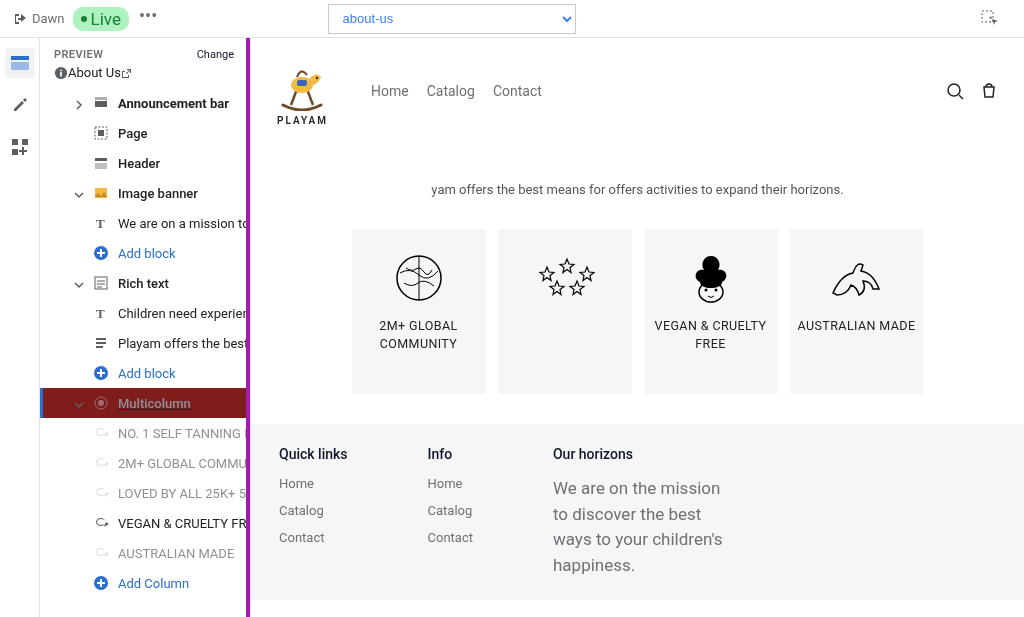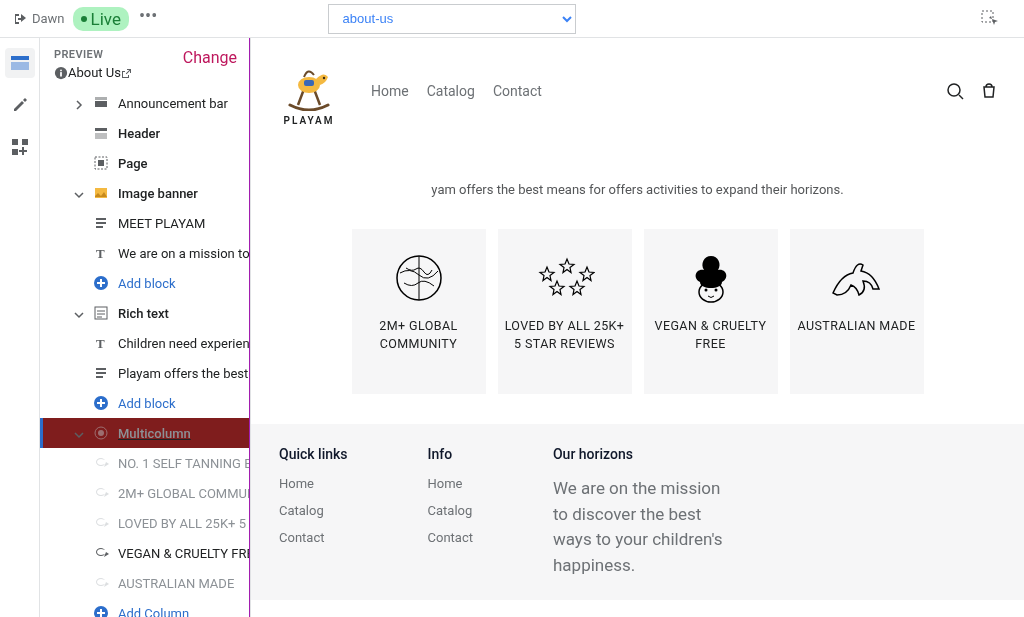--- a/index.html
+++ b/index.html
@@ -13,45 +13,45 @@
   .more-btn { margin-left: 10px; font-size: 18px; line-height: 10px; color: #6d7175; cursor: pointer; padding-bottom: 6px; }
   .page-select { margin-left: auto; margin-right: auto; width: 248px; }
   .page-select select { width: 100%; height: 30px; border: 1px solid #c9cccf; border-radius: 0; padding: 0 10px; background: #fff; font-size: 13px; color: #3b82f6; }
   .top-right-icon { width: 28px; height:28px; display:flex;align-items:center;justify-content:center; margin-right:10px;}
 
   .main { display:flex; height: calc(617px - 38px); }
   .rail { width: 40px; border-right: 1px solid #e1e3e5; display:flex; flex-direction: column; align-items: center; padding-top: 10px; gap: 12px; }
   .rail-item { width:30px;height:30px;border-radius:4px;display:flex;align-items:center;justify-content:center; }
   .rail-item.active { background:#f1f2f3; }
 
-  .sections-panel { width: 210px; border-right: 1px solid #a21caf; position: relative; overflow: hidden; }
+  .sections-panel { width: 210px; border-right: 4px solid #a21caf; position: relative; overflow: hidden; }
   .sections-inner { padding: 6px 0; }
   .preview-block { padding: 4px 14px 8px; position:relative; }
   .preview-label { font-size: 11px; color:#6d7175; font-weight:600; letter-spacing:0.4px;}
-  .change-link { position:absolute; right:12px; top:4px; font-size:16px; color:#be185d; cursor:pointer; }
+  .change-link { position:absolute; right:12px; top:4px; font-size:11px; color:#0f172a; cursor:pointer; }
   .preview-page { display:flex; align-items:center; font-size:13px; color:#202223; margin-top:4px;}
   .info-circle { width:14px;height:14px; }
   .ext-box { width:10px;height:10px; }
 
   .tree { list-style:none; }
   .tree li { position:relative; }
   .row { display:flex; align-items:center; gap:8px; height:30px; padding:0 10px 0 14px; font-size:13px; color:#202223; cursor:pointer; white-space:nowrap; overflow:hidden; text-overflow:ellipsis;}
   .row.indent1 { padding-left: 34px; }
   .row.indent2 { padding-left: 52px; }
   .row.highlighted.active-strip { background:#7f1d1d;text-decoration:underline;}
   .active-strip::before { content:""; position:absolute; left:0; top:0; bottom:0; width:3px; background:#2c6ecb; }
   .add-blue { color:#2c6ecb; }
   .iconbox { width:18px;height:18px;display:flex;align-items:center;justify-content:center; flex-shrink:0;}
   .eye-hidden { opacity:0.5; }
   .chev { width:10px;height:10px;display:inline-block;flex-shrink:0;}
 
   .preview-frame { flex:1; position:relative; background:#fff; border-left:1px solid #e1e3e5; }
   .pf-inner { position:absolute; inset:0; padding:0; }
   .site-header { display:flex; align-items:center; padding:10px 26px 0 26px; height:96px; }
-  .logo { width:64px; height:70px; display:flex; flex-direction:column; align-items:center; justify-content:flex-end;}
+  .logo { width:64px; height:70px; display:flex; flex-direction:column; align-items:flex-start; justify-content:flex-end;}
   .logo-name { font-size:10px; letter-spacing:2px; font-weight:600; margin-top:4px;}
   .nav { display:flex; gap:18px; margin-left:30px; }
   .nav a { color:#6d7175; font-size:14px; text-decoration:none;}
   .hdr-icons { margin-left:auto; display:flex; gap:16px; align-items:center;}
   .frag-text { text-align:center; color:#545658; font-size:13px; padding: 48px 0 8px;}
   .col-row { display:flex; gap:12px; justify-content:center; padding:24px 20px 30px; }
   .col-card { width:134px; height:165px; background:#f6f6f7; display:flex; flex-direction:column; align-items:center; justify-content:flex-start; padding:18px 6px 6px; text-align:center;}
   .col-card .iconarea { height:62px; display:flex; align-items:center; justify-content:center;}
   .col-card .captxt { font-size:12.5px; font-weight:400; letter-spacing:0.4px; color:#202223; line-height:1.45; margin-top:8px;}
   .footer { background:#f6f6f7; padding:22px 28px; display:flex; gap:80px; }
@@ -136,71 +136,59 @@
             <div class="row indent1">
               <span class="chev"><svg width="10" height="10" viewBox="0 0 10 10">
                   <path d="M3 1l4 4-4 4" fill="none" stroke="#5c5f62" stroke-width="1.5"></path>
                 </svg></span>
               <span class="iconbox">
                 <svg width="16" height="16" viewBox="0 0 16 16">
                   <rect x="2" y="6" width="12" height="6" fill="#5c5f62"></rect>
                   <rect x="2" y="2" width="12" height="3" fill="#5c5f62" opacity="0.5"></rect>
                 </svg>
               </span>
-              <span style="font-weight: 400;">Announcement bar</span>
+              <span style="font-weight: 700;">Announcement bar</span>
             </div>
           </li>
           <li>
             <div class="row indent1">
               <span style="width: 10px;"></span>
               <span class="iconbox">
                 <svg width="16" height="16" viewBox="0 0 16 16">
+                  <rect x="2" y="2" width="12" height="12" fill="none" stroke="#5c5f62" stroke-dasharray="2 1.5"></rect>
+                  <rect x="5" y="5" width="6" height="6" fill="#5c5f62"></rect>
+                </svg>
+              </span>
+              <span style="font-weight: 500;">Page</span>
+            </div>
+          </li>
+          <li>
+            <div class="row indent1">
+              <span style="width: 10px;"></span>
+              <span class="iconbox">
+                <svg width="16" height="16" viewBox="0 0 16 16">
                   <rect x="2" y="3" width="12" height="3" fill="#5c5f62"></rect>
                   <rect x="2" y="8" width="12" height="6" fill="#5c5f62" opacity="0.4"></rect>
                 </svg>
               </span>
               <span style="font-weight: 500;">Header</span>
-            </div>
-          </li>
-          <li>
-            <div class="row indent1">
-              <span style="width: 10px;"></span>
-              <span class="iconbox">
-                <svg width="16" height="16" viewBox="0 0 16 16">
-                  <rect x="2" y="2" width="12" height="12" fill="none" stroke="#5c5f62" stroke-dasharray="2 1.5"></rect>
-                  <rect x="5" y="5" width="6" height="6" fill="#5c5f62"></rect>
-                </svg>
-              </span>
-              <span style="font-weight: 500;">Page</span>
             </div>
           </li>
           <li>
             <div class="row indent1">
               <span class="chev"><svg width="10" height="10" viewBox="0 0 10 10">
                   <path d="M1 3l4 4 4-4" fill="none" stroke="#5c5f62" stroke-width="1.5"></path>
                 </svg></span>
               <span class="iconbox">
                 <svg width="16" height="16" viewBox="0 0 16 16">
                   <rect x="2" y="3" width="12" height="10" fill="#f4b941"></rect>
                   <path d="M2 11l3-3 3 3 3-4 3 5H2z" fill="#c78a1e"></path>
                 </svg>
               </span>
               <span style="font-weight: 500; text-align: right;">Image banner</span>
-            </div>
-          </li>
-          <li>
-            <div class="row indent2">
-              <span class="iconbox">
-                <svg width="16" height="16" viewBox="0 0 16 16">
-                  <line x1="3" y1="4" x2="13" y2="4" stroke="#5c5f62" stroke-width="2"></line>
-                  <line x1="3" y1="8" x2="13" y2="8" stroke="#5c5f62" stroke-width="2"></line>
-                  <line x1="3" y1="12" x2="10" y2="12" stroke="#5c5f62" stroke-width="2"></line>
-                </svg>
-              </span>
-              <span>MEET PLAYAM</span>
             </div>
           </li>
           <li>
             <div class="row indent2">
               <span class="iconbox">
                 <svg width="16" height="16" viewBox="0 0 16 16">
                   <text x="3" y="13" font-size="13" font-family="Georgia" font-weight="bold" fill="#5c5f62">T</text>
                 </svg>
               </span>
               <span>We are on a mission to disc…</span>
@@ -394,21 +382,20 @@
               <svg width="60" height="48" viewBox="0 0 60 48">
                 <g fill="none" stroke="#000" stroke-width="1.2">
                   <path d="M10 18l2-5 2 5 5 .5-4 3 1 5-4-3-4 3 1-5-4-3z"></path>
                   <path d="M30 10l2-5 2 5 5 .5-4 3 1 5-4-3-4 3 1-5-4-3z"></path>
                   <path d="M50 18l2-5 2 5 5 .5-4 3 1 5-4-3-4 3 1-5-4-3z"></path>
                   <path d="M20 32l2-5 2 5 5 .5-4 3 1 5-4-3-4 3 1-5-4-3z"></path>
                   <path d="M40 32l2-5 2 5 5 .5-4 3 1 5-4-3-4 3 1-5-4-3z"></path>
                 </g>
               </svg>
             </div>
-          <div class="captxt">LOVED BY ALL 25K+ 5 STAR REVIEWS</div>
         </div>
         <div class="col-card">
           <div class="iconarea">
               <svg width="50" height="56" viewBox="0 0 50 56">
                 <path d="M25 6 C18 6 14 14 18 20 C10 18 6 28 14 32 C14 40 36 40 36 32 C44 28 40 18 32 20 C36 14 32 6 25 6Z" fill="#000"></path>
                 <ellipse cx="25" cy="42" rx="12" ry="10" fill="none" stroke="#000" stroke-width="1.5"></ellipse>
                 <circle cx="20" cy="40" r="1.5" fill="#000"></circle>
                 <circle cx="30" cy="40" r="1.5" fill="#000"></circle>
                 <path d="M22 46q3 3 6 0" fill="none" stroke="#000"></path>
               </svg>

